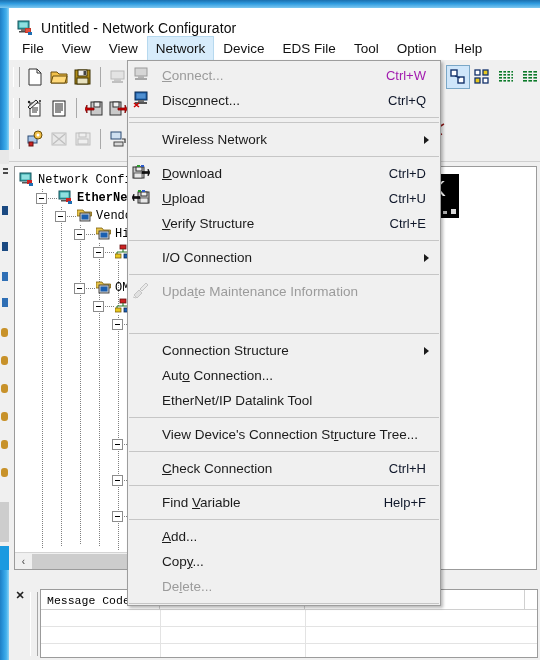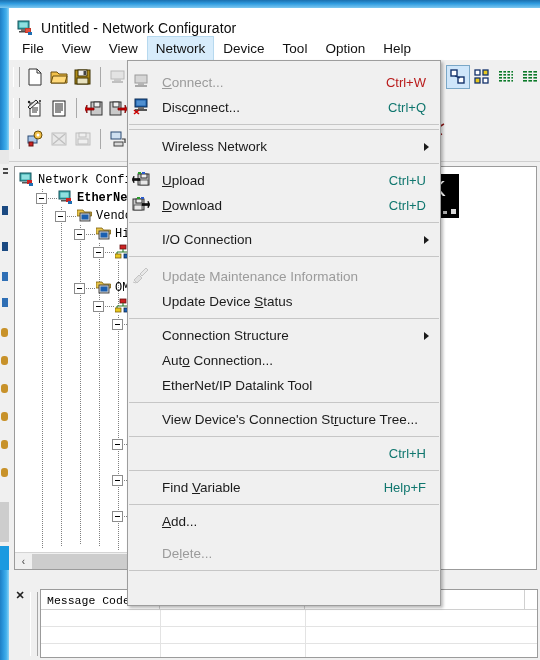--- a/index.html
+++ b/index.html
@@ -230,30 +230,30 @@
     box-shadow: 2px 2px 3px rgba(0,0,0,.28);
     z-index: 50;
     padding: 2px 0;
   }
   .mi {
     position: relative; height: 25px;
     display: flex; align-items: center;
     font-size: 13.5px; color: #1b1b1b;
     cursor: default;
   }
-  .mi.disabled { color: #9b9b9b; margin-top: 7px; }
+  .mi.disabled { color: #9b9b9b; }
   .mi-icon {
     width: 22px; height: 22px; margin-left: 4px; flex: none;
     position: relative;
   }
   .mi-label { margin-left: 8px; white-space: nowrap; }
   .mi-accel {
-    position: absolute; right: 14px; font-size: 13px; color: #0f766e;
-  }
-  .mi.disabled .mi-accel { color: #b91c1c; }
+    position: absolute; right: 14px; font-size: 13px; color: #0f172a;
+  }
+  .mi.disabled .mi-accel { color: #a21caf; }
   .mi-arrow {
     position: absolute; right: 11px;
     width: 0; height: 0;
     border-left: 5px solid #1b1b1b;
     border-top: 4px solid transparent;
     border-bottom: 4px solid transparent;
   }
   .mi-sep {
     height: 1px; margin: 4px 1px 4px 1px; background: #c6c6c6;
   }
@@ -312,20 +312,21 @@
       </div>
       <div id="title-text">Untitled - Network Configurator</div>
     </div>
 
     <div id="menubar">
         <div class="mb-item">File</div>
         <div class="mb-item">View</div>
         <div class="mb-item">View</div>
         <div class="mb-item active">Network</div>
         <div class="mb-item">Device</div>
+        <div class="mb-item">EDS File</div>
         <div class="mb-item">Tool</div>
         <div class="mb-item">Option</div>
         <div class="mb-item">Help</div>
       </div>
 
     <div id="toolwrap">
 
       <div class="tbrow r1">
         <div class="grip"></div>
         <div class="tbtn">
@@ -669,62 +670,66 @@
         <div class="mi-sep"></div>
         <div class="mi-sep"></div>
         <div class="mi">
           <span class="mi-icon"></span>
           <span class="mi-label">Wireless Network</span>
           <span class="mi-arrow"></span>
         </div>
         <div class="mi-sep"></div>
         <div class="mi">
           <span class="mi-icon"><svg width="18" height="18" viewBox="0 0 18 18">
+              <rect x="1" y="4" width="11" height="11" fill="#c9c9c9" stroke="#333" stroke-width="1"></rect>
+              <rect x="4" y="4" width="6" height="4" fill="#eee" stroke="#333" stroke-width="1"></rect>
+              <rect x="2" y="10" width="8" height="5" fill="#e8e8e8" stroke="#444" stroke-width="0.8"></rect>
+              <path d="M10 8.5 L16 8.5 L16 6 L18 9.5 L16 13 L16 10.5 L10 10.5 z" fill="#111" stroke="#000" stroke-width="0.6"></path>
+              <rect x="5" y="2" width="3" height="2" fill="#2a9a2a"></rect>
+              <rect x="9" y="2" width="3" height="2" fill="#2a5aca"></rect>
+            </svg></span>
+          <span class="mi-label"><span class="uline">D</span>ownload</span>
+          <span class="mi-accel">Ctrl+D</span>
+        </div>
+        <div class="mi">
+          <span class="mi-icon"><svg width="18" height="18" viewBox="0 0 18 18">
               <rect x="6" y="4" width="11" height="11" fill="#c9c9c9" stroke="#333" stroke-width="1"></rect>
               <rect x="9" y="4" width="6" height="4" fill="#eee" stroke="#333" stroke-width="1"></rect>
               <rect x="8" y="10" width="8" height="5" fill="#e8e8e8" stroke="#444" stroke-width="0.8"></rect>
               <path d="M8 8.5 L2 8.5 L2 6 L0 9.5 L2 13 L2 10.5 L8 10.5 z" fill="#111" stroke="#000" stroke-width="0.6"></path>
               <rect x="6" y="2" width="3" height="2" fill="#2a9a2a"></rect>
               <rect x="10" y="2" width="3" height="2" fill="#2a5aca"></rect>
             </svg></span>
           <span class="mi-label"><span class="uline">U</span>pload</span>
           <span class="mi-accel">Ctrl+U</span>
         </div>
         <div class="mi">
-          <span class="mi-icon"><svg width="18" height="18" viewBox="0 0 18 18">
-              <rect x="1" y="4" width="11" height="11" fill="#c9c9c9" stroke="#333" stroke-width="1"></rect>
-              <rect x="4" y="4" width="6" height="4" fill="#eee" stroke="#333" stroke-width="1"></rect>
-              <rect x="2" y="10" width="8" height="5" fill="#e8e8e8" stroke="#444" stroke-width="0.8"></rect>
-              <path d="M10 8.5 L16 8.5 L16 6 L18 9.5 L16 13 L16 10.5 L10 10.5 z" fill="#111" stroke="#000" stroke-width="0.6"></path>
-              <rect x="5" y="2" width="3" height="2" fill="#2a9a2a"></rect>
-              <rect x="9" y="2" width="3" height="2" fill="#2a5aca"></rect>
-            </svg></span>
-          <span class="mi-label"><span class="uline">D</span>ownload</span>
-          <span class="mi-accel">Ctrl+D</span>
+          <span class="mi-icon"></span>
+          <span class="mi-label"><span class="uline">V</span>erify Structure</span>
+          <span class="mi-accel">Ctrl+E</span>
         </div>
         <div class="mi-sep"></div>
         <div class="mi">
           <span class="mi-icon"></span>
           <span class="mi-label">I/O Connection</span>
           <span class="mi-arrow"></span>
         </div>
         <div class="mi-sep"></div>
         <div class="mi disabled">
           <span class="mi-icon"><svg width="18" height="18" viewBox="0 0 18 18">
               <g opacity="0.5">
                 <path d="M2 14 L7 9 L10 12 L5 17 z" fill="#d2d2d2" stroke="#9a9a9a" stroke-width="1"></path>
                 <path d="M8 8 L14 2 L16 4 L10 10 z" fill="#e3e3e3" stroke="#9a9a9a" stroke-width="1"></path>
                 <path d="M1 16 L4 17" stroke="#9a9a9a" stroke-width="1"></path>
               </g>
             </svg></span>
           <span class="mi-label">Upda<span class="uline">t</span>e Maintenance Information</span>
         </div>
         <div class="mi">
           <span class="mi-icon"></span>
-          <span class="mi-label">Update Device <span class="uline">S</span>tatus</span>
         </div>
         <div class="mi-sep"></div>
         <div class="mi">
           <span class="mi-icon"></span>
           <span class="mi-label">Connection Structure</span>
           <span class="mi-arrow"></span>
         </div>
         <div class="mi">
           <span class="mi-icon"></span>
           <span class="mi-label">Aut<span class="uline">o</span> Connection...</span>
@@ -734,33 +739,38 @@
           <span class="mi-label">EtherNet/IP Datalink Tool</span>
         </div>
         <div class="mi-sep"></div>
         <div class="mi">
           <span class="mi-icon"></span>
           <span class="mi-label">View Device's Connection St<span class="uline">r</span>ucture Tree...</span>
         </div>
         <div class="mi-sep"></div>
         <div class="mi">
           <span class="mi-icon"></span>
+          <span class="mi-label"><span class="uline">C</span>heck Connection</span>
           <span class="mi-accel">Ctrl+H</span>
         </div>
         <div class="mi-sep"></div>
         <div class="mi">
           <span class="mi-icon"></span>
           <span class="mi-label">Find <span class="uline">V</span>ariable</span>
           <span class="mi-accel">Help+F</span>
         </div>
         <div class="mi-sep"></div>
         <div class="mi">
           <span class="mi-icon"></span>
           <span class="mi-label"><span class="uline">A</span>dd...</span>
         </div>
+        <div class="mi">
+          <span class="mi-icon"></span>
+          <span class="mi-label">Cop<span class="uline">y</span>...</span>
+        </div>
         <div class="mi disabled">
           <span class="mi-icon"></span>
           <span class="mi-label">De<span class="uline">l</span>ete...</span>
         </div>
         <div class="mi-sep"></div>
       </div>
 
   </div>
 </div>
 

